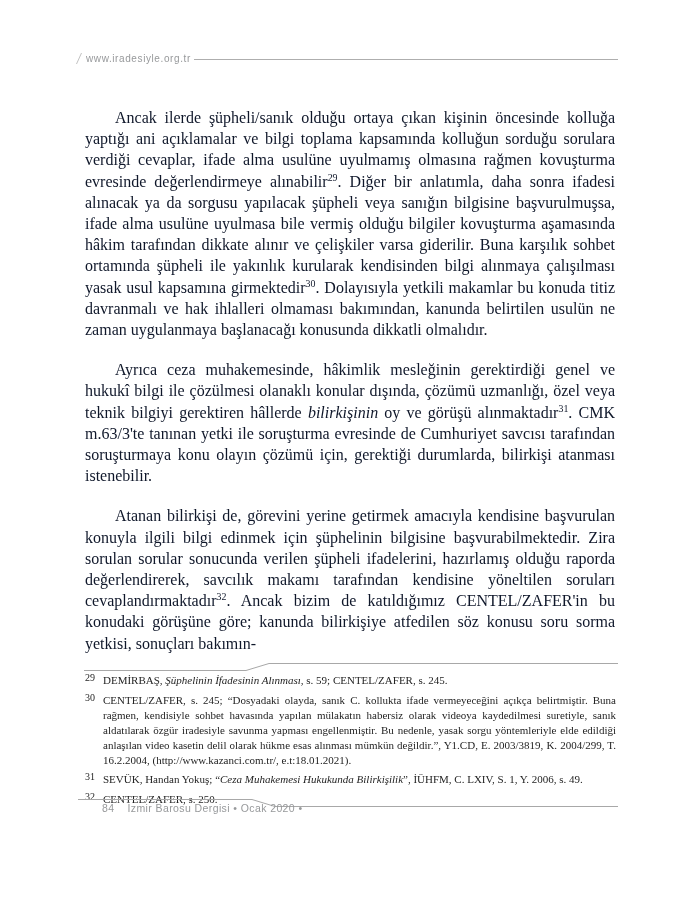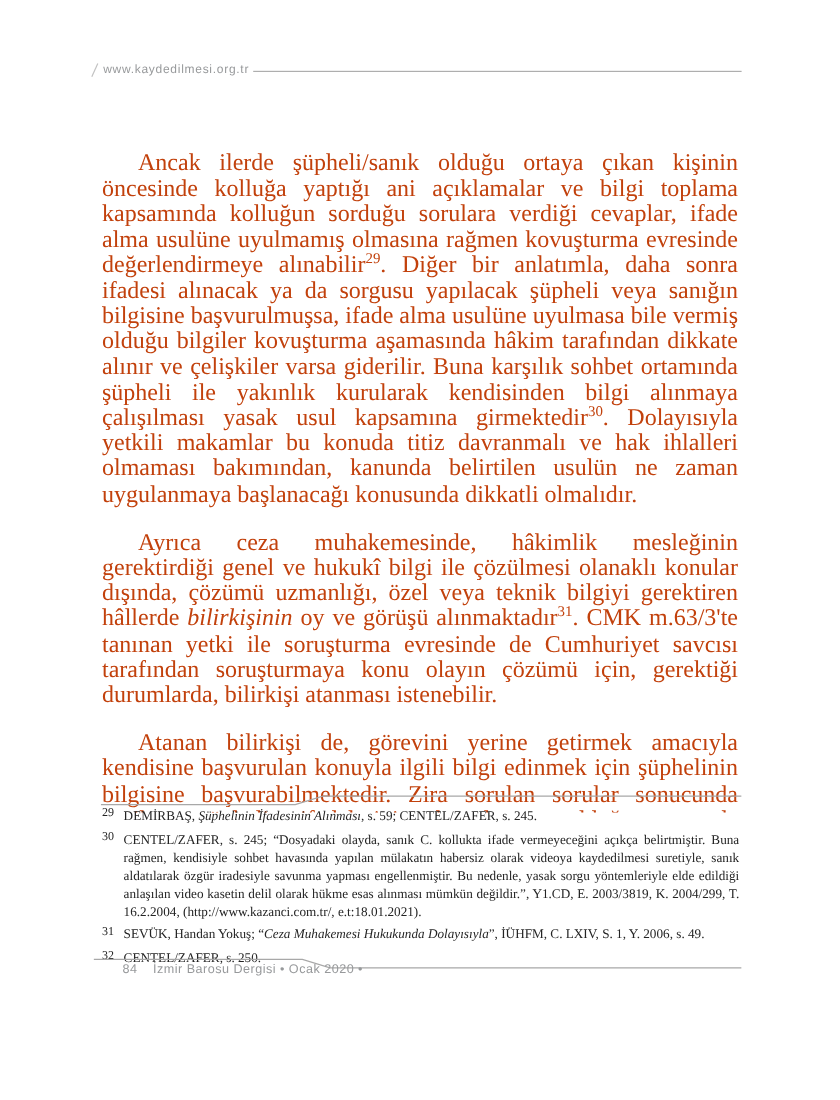--- a/index.html
+++ b/index.html
@@ -17,23 +17,22 @@
     font-family:"Liberation Sans", sans-serif;
     font-size:10px;letter-spacing:.6px;color:#97999b;
   }
   .hdr .tick{flex:0 0 auto;margin-right:3px;}
   .hdr .url{white-space:nowrap;}
   .hdr .rule{flex:1 1 auto;height:1px;background:#aeaeae;margin-left:3px;margin-top:1px;}
   
   .bodytext{
     position:absolute;left:85px;top:107px;width:530px;height:551px;
     overflow:hidden;
-    font-size:20px;line-height:21.2px;color:#c2410c;
+    font-size:16px;line-height:21.2px;color:#0f172a;
     text-align:justify;
-    margin-top:19px;
   }
   .bodytext p{margin:0 0 19px 0;text-indent:30px;}
   .bodytext p:last-child{margin-bottom:0;}
   .bodytext sup, .fn-text sup{font-size:.62em;line-height:0;vertical-align:super;}
   
   .rule-svg{position:absolute;display:block;}
   
   .footnotes{
     position:absolute;left:85px;top:673px;width:531px;
     color:#242424;
@@ -62,21 +61,21 @@
 </style>
 </head>
 <body>
 
 <div class="page">
 
   <div class="hdr">
     <svg class="tick" width="8" height="13" viewBox="0 0 8 13">
       <line x1="1.5" y1="12" x2="6.5" y2="1" stroke="#c2c2c2" stroke-width="1"></line>
     </svg>
-    <span class="url">www.kaydedilmesi.org.tr</span>
+    <span class="url">www.iradesiyle.org.tr</span>
     <div class="rule"></div>
   </div>
 
   <div class="bodytext">
     <p>Ancak ilerde şüpheli/sanık olduğu ortaya çıkan kişinin öncesinde kolluğa yaptığı ani açıklamalar ve bilgi toplama kapsamında kolluğun sorduğu sorulara verdiği cevaplar, ifade alma usulüne uyulmamış olmasına rağmen kovuşturma evresinde değerlendirmeye alınabilir<sup>29</sup>. Diğer bir anlatımla, daha sonra ifadesi alınacak ya da sorgusu yapılacak şüpheli veya sanığın bilgisine başvurulmuşsa, ifade alma usulüne uyulmasa bile vermiş olduğu bilgiler kovuşturma aşamasında hâkim tarafından dikkate alınır ve çelişkiler varsa giderilir. Buna karşılık sohbet ortamında şüpheli ile yakınlık kurularak kendisinden bilgi alınmaya çalışılması yasak usul kapsamına girmektedir<sup>30</sup>. Dolayısıyla yetkili makamlar bu konuda titiz davranmalı ve hak ihlalleri olmaması bakımından, kanunda belirtilen usulün ne zaman uygulanmaya başlanacağı konusunda dikkatli olmalıdır.</p>
     <p>Ayrıca ceza muhakemesinde, hâkimlik mesleğinin gerektirdiği genel ve hukukî bilgi ile çözülmesi olanaklı konular dışında, çözümü uzmanlığı, özel veya teknik bilgiyi gerektiren hâllerde <i>bilirkişinin</i> oy ve görüşü alınmaktadır<sup>31</sup>. CMK m.63/3'te tanınan yetki ile soruşturma evresinde de Cumhuriyet savcısı tarafından soruşturmaya konu olayın çözümü için, gerektiği durumlarda, bilirkişi atanması istenebilir.</p>
     <p>Atanan bilirkişi de, görevini yerine getirmek amacıyla kendisine başvurulan konuyla ilgili bilgi edinmek için şüphelinin bilgisine başvurabilmektedir. Zira sorulan sorular sonucunda verilen şüpheli ifadelerini, hazırlamış olduğu raporda değerlendirerek, savcılık makamı tarafından kendisine yöneltilen soruları cevaplandırmaktadır<sup>32</sup>. Ancak bizim de katıldığımız CENTEL/ZAFER'in bu konudaki görüşüne göre; kanunda bilirkişiye atfedilen söz konusu soru sorma yetkisi, sonuçları bakımın-</p>
   </div>
 
   <svg class="rule-svg" style="left:84px;top:658px;" width="534" height="15" viewBox="0 0 534 15">
@@ -87,21 +86,21 @@
     <div class="fn">
       <span class="fn-num">29</span>
       <span class="fn-text">DEMİRBAŞ, <i>Şüphelinin İfadesinin Alınması</i>, s. 59; CENTEL/ZAFER, s. 245.</span>
     </div>
     <div class="fn">
       <span class="fn-num">30</span>
       <span class="fn-text">CENTEL/ZAFER, s. 245; “Dosyadaki olayda, sanık C. kollukta ifade vermeyeceğini açıkça belirtmiştir. Buna rağmen, kendisiyle sohbet havasında yapılan mülakatın habersiz olarak videoya kaydedilmesi suretiyle, sanık aldatılarak özgür iradesiyle savunma yapması engellenmiştir. Bu nedenle, yasak sorgu yöntemleriyle elde edildiği anlaşılan video kasetin delil olarak hükme esas alınması mümkün değildir.”, Y1.CD, E. 2003/3819, K. 2004/299, T. 16.2.2004, (http://www.kazanci.com.tr/, e.t:18.01.2021).</span>
     </div>
     <div class="fn">
       <span class="fn-num">31</span>
-      <span class="fn-text">SEVÜK, Handan Yokuş; “<i>Ceza Muhakemesi Hukukunda Dolayısıyla</i>”, İÜHFM, C. LXIV, S. 1, Y. 2006, s. 49.</span>
+      <span class="fn-text">SEVÜK, Handan Yokuş; “<i>Ceza Muhakemesi Hukukunda Bilirkişilik</i>”, İÜHFM, C. LXIV, S. 1, Y. 2006, s. 49.</span>
     </div>
     <div class="fn">
       <span class="fn-num">32</span>
       <span class="fn-text">CENTEL/ZAFER, s. 250.</span>
     </div>
   </div>
 
   <svg class="rule-svg" style="left:78px;top:796px;" width="540" height="13" viewBox="0 0 540 13">
     <polyline points="0,3.5 174,3.5 197,10.5 540,10.5" fill="none" stroke="#a8a8a8" stroke-width="1"></polyline>
   </svg>

